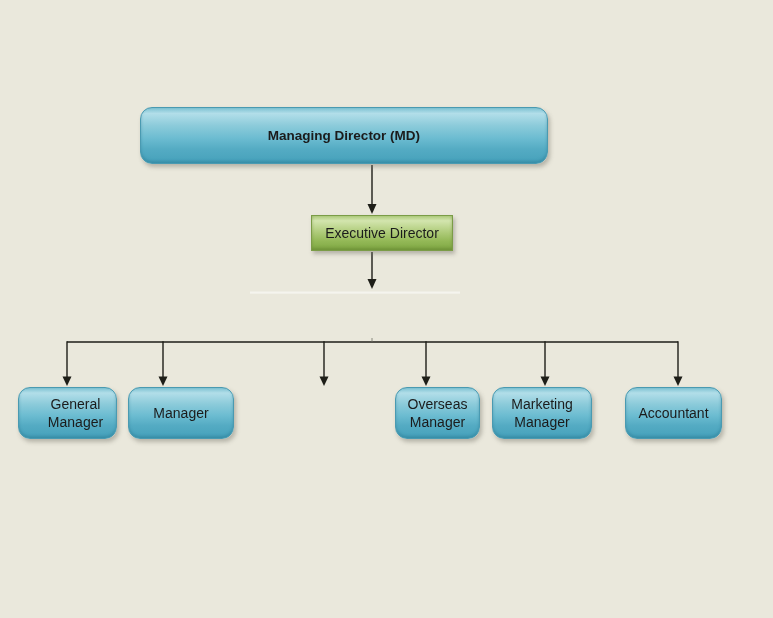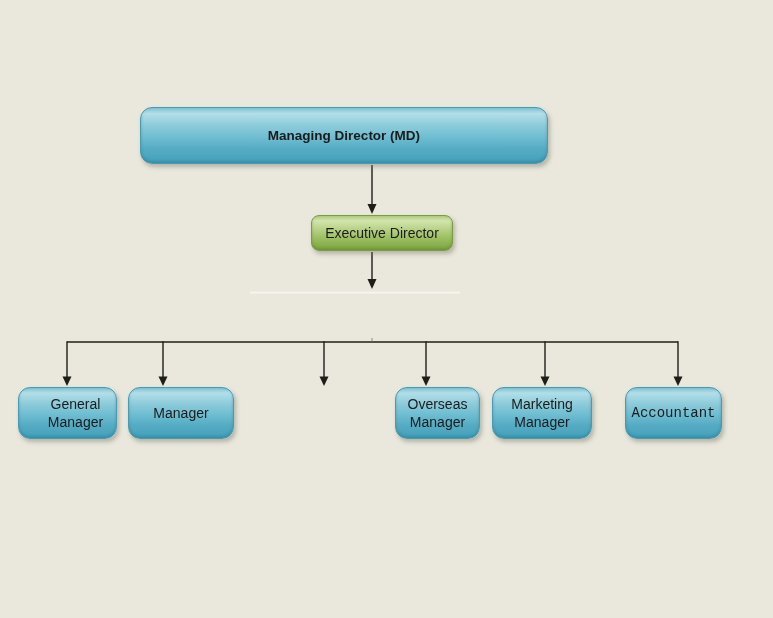--- a/index.html
+++ b/index.html
@@ -49,38 +49,38 @@
   }
 
   .node-green {
     background: linear-gradient(180deg,
       #aecb7d 0%,
       var(--green-light, #d3e5ae) 14%,
       var(--green-mid, #aecb79) 48%,
       #93b856 74%,
       var(--green-dark, #7ea743) 100%);
     border: 1px solid var(--green-border, #7b9c47);
-    border-radius: 8px;
+    border-radius: 0;
     box-shadow: inset 0 -2px 3px rgba(95,125,45,.45),
                 2px 3px 4px rgba(118,116,104,.45);
   }
 
   .node-md    { left: 140px; top: 107px; width: 408px; height: 57px;
                 font-weight: 700; font-size: 13.5px; }
   .node-ed    { left: 311px; top: 215px; width: 142px; height: 36px;
                 font-size: 14px; }
 
   .node-leaf  { top: 387px; height: 52px; font-size: 14px;
                 line-height: 18px; padding: 2px 4px; }
   .node-gm    { left: 18px;  width: 99px; padding-left: 20px;  }
   .node-mgr   { left: 128px; width: 106px;  }
   .node-ops   { left: 283px; width: 95px;  }
   .node-ovs   { left: 395px; width: 85px;  }
   .node-mkt   { left: 492px; width: 100px; }
-  .node-acc   { left: 625px; width: 97px; font-family: Liberation Mono, monospace;  }
+  .node-acc   { left: 625px; width: 97px;  }
 </style>
 </head>
 <body>
 
 <div class="canvas">
 
   <svg class="connectors" viewBox="0 0 773 618">
 
     <rect class="erase-streak" x="250" y="291.5" width="210" height="2.2"></rect>
 

